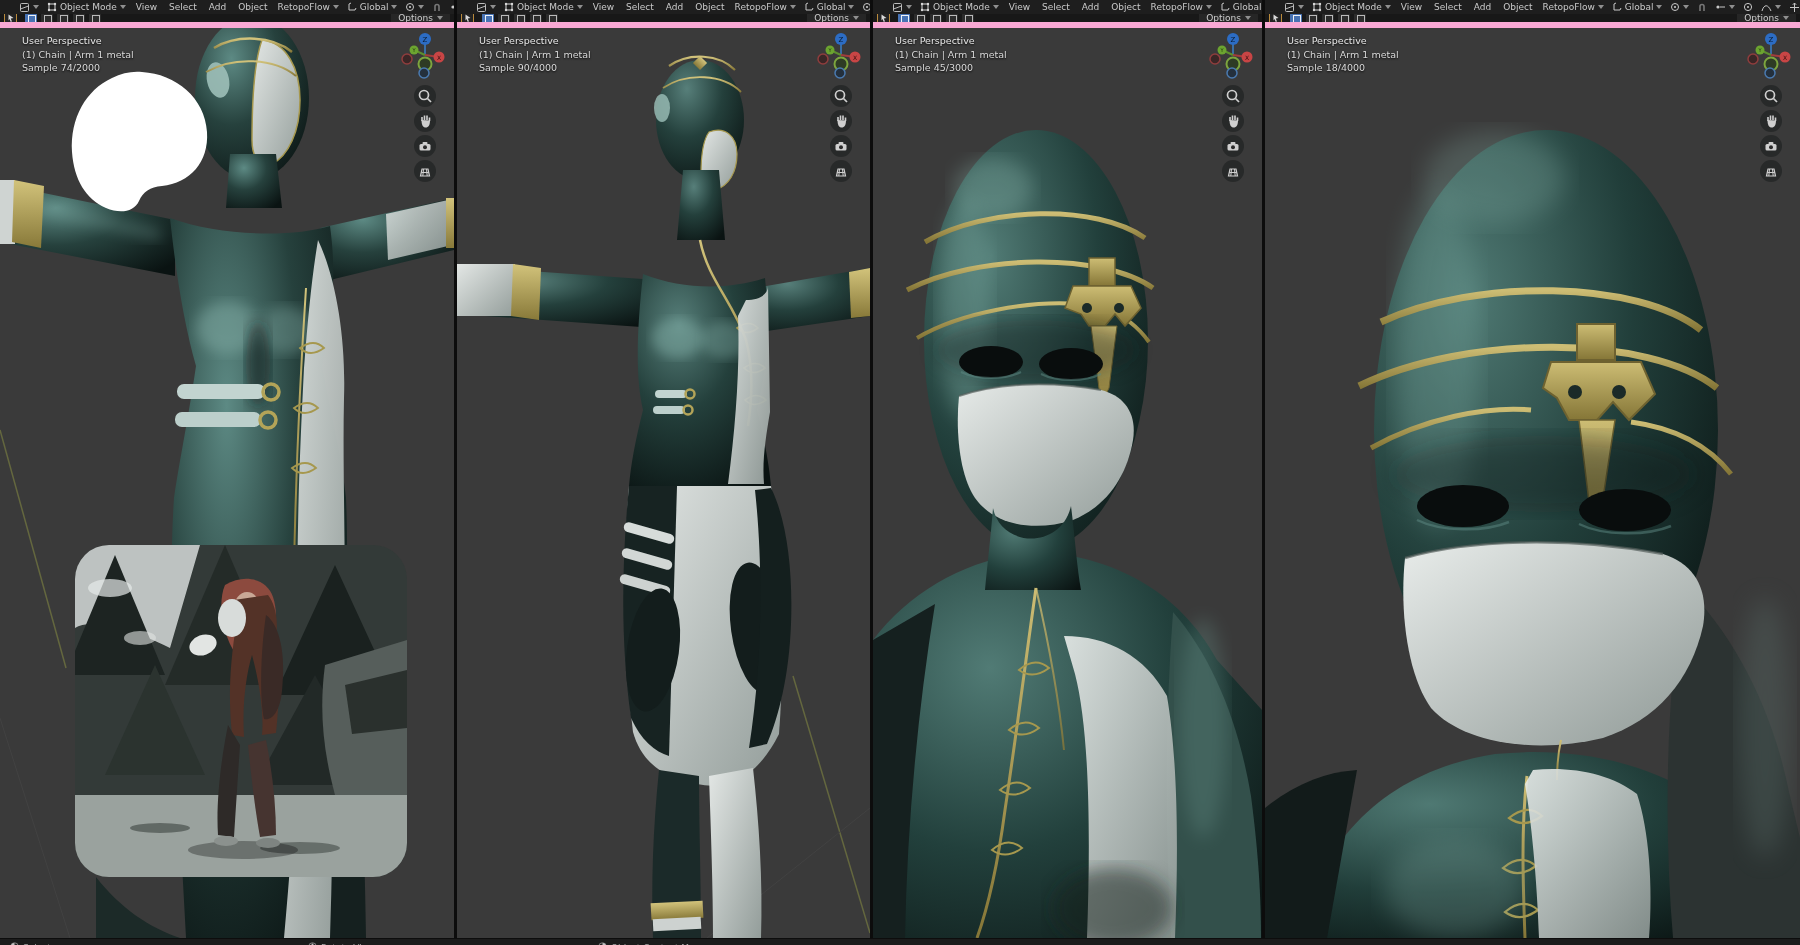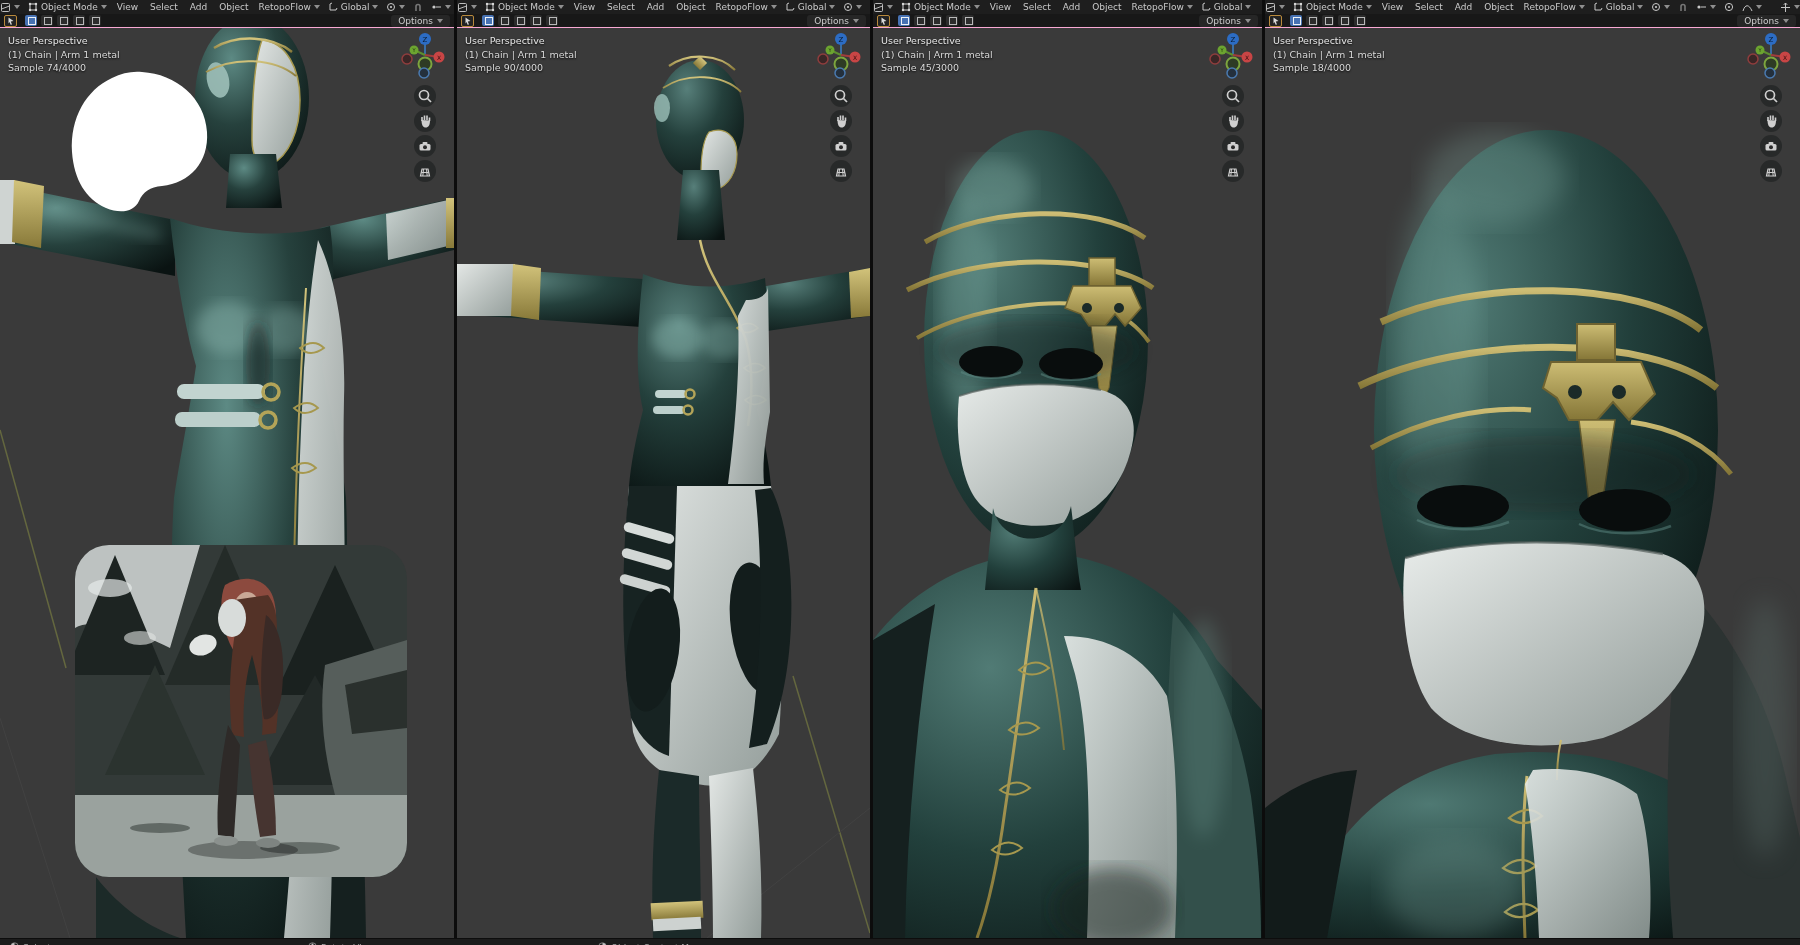--- a/index.html
+++ b/index.html
@@ -5,22 +5,22 @@
   * { box-sizing: border-box; margin: 0; padding: 0; }
   html,body { width:1800px; height:945px; overflow:hidden; background:#0c0c0c;
     font-family:"DejaVu Sans", sans-serif; }
   .vp { position:absolute; top:0; height:938px; background:#3a3a3a; overflow:hidden; }
   #vp1 { left:0; width:454px; }
   #vp2 { left:457px; width:413px; }
   #vp3 { left:873px; width:389px; }
   #vp4 { left:1265px; width:535px; }
 
   .hdr { height:14px; background:#1e1e1e; display:flex; align-items:center;
-    padding:0 0; gap:8px; font-size:9px; color:#c9c9c9; white-space:nowrap; overflow:hidden; }
-  .hdr2 { height:14px; background:#181818; border-bottom:1px solid #f9a8d4;
+    padding:0 19px; gap:8px; font-size:9px; color:#c9c9c9; white-space:nowrap; overflow:hidden; }
+  .hdr2 { height:14px; background:#181818; border-bottom:6px solid #f9a8d4;
     display:flex; align-items:center; padding:0 4px; gap:4px; font-size:9px; color:#c9c9c9;
     white-space:nowrap; overflow:hidden; }
   .dd { display:inline-flex; align-items:center; gap:3px; }
   .arr { width:0; height:0; border-left:3px solid transparent; border-right:3px solid transparent;
     border-top:4px solid #8f8f8f; display:inline-block; }
   .menu { padding:0 2px;text-align:center; }
   .hicon { display:inline-flex; align-items:center; }
   .dim { opacity:.55; }
   .hdr-end { margin-left:auto; display:inline-flex; align-items:center; gap:6px; }
 
@@ -29,21 +29,21 @@
   .selmode { width:12px; height:11px; background:#2c2c2c; border-radius:2px; position:relative; }
   .selmode::before { content:""; position:absolute; left:2.5px; top:2px; width:6px; height:6px;
     border:1px solid #b9b9b9; }
   .selmode.active { background:#4772b3; }
   .selmode.active::before { border-color:#eef2f6; }
   .opts { margin-left:auto; display:inline-flex; align-items:center; gap:4px;
     background:#262626; border-radius:3px; padding:1px 7px; color:#cdcdcd; }
 
   .canvas { position:absolute; top:28px; left:0; right:0; bottom:0; overflow:hidden; }
   .canvas > svg.art { position:absolute; left:0; top:0; }
-  .overlay { position:absolute; top:6px; left:8px; font-size:9.5px; line-height:13.5px;
+  .overlay { position:absolute; top:6px; left:22px; font-size:9.5px; line-height:13.5px;
     color:#d9d9d9; text-shadow:0 1px 2px rgba(0,0,0,.9); pointer-events:none; }
   .overlay .l1 { color:#e8e8e8; }
 
   .navcluster { position:absolute; top:3px; right:3px; width:52px; display:flex;
     flex-direction:column; align-items:center; }
   .vbtn { width:22px; height:22px; border-radius:50%; background:rgba(28,30,31,.62);
     display:flex; align-items:center; justify-content:center; margin-top:3px; }
   .vbtn:first-of-type { margin-top:6px; }
 
   .statusbar { position:absolute; left:0; right:0; top:938px; height:18px; background:#1b1b1b;
@@ -202,21 +202,21 @@
         <path d="M228 697 C220 737 216 777 218 807 L234 809 C236 777 238 747 240 717 Z" fill="#2e2a28"></path>
         <path d="M248 717 C252 757 256 787 260 809 L276 807 C276 775 272 742 266 712 Z" fill="#463430"></path>
         <ellipse cx="226" cy="813" rx="12" ry="5" fill="#8b918e"></ellipse>
         <ellipse cx="268" cy="815" rx="12" ry="5" fill="#7e8481"></ellipse>
       </g>
       <path d="M142 44 C176 46 205 70 207 104 C209 134 190 155 162 158 C150 159 143 164 139 173 C134 184 120 186 106 180 C86 171 74 152 72 124 C70 90 86 62 112 50 C122 45 132 43 142 44 Z" fill="#ffffff"></path>
     </svg>
     <div class="overlay">
       <div class="l1">User Perspective</div>
       <div>(1) Chain | Arm 1 metal</div>
-      <div>Sample 74/4000</div>
+      <div>Sample 74/2000</div>
     </div>
     <div class="navcluster">
       <svg width="52" height="48" viewBox="0 0 52 48">
         <line x1="26" y1="24" x2="26" y2="8" stroke="#3a6ea5" stroke-width="2"></line>
         <line x1="26" y1="24" x2="15" y2="19" stroke="#5d8f2e" stroke-width="2"></line>
         <line x1="26" y1="24" x2="40" y2="26" stroke="#a33c3c" stroke-width="2"></line>
         <circle cx="26" cy="8" r="6" fill="#2c6cc4"></circle>
           <text x="26" y="10.5" font-size="7" fill="#0a1a30" text-anchor="middle">Z</text>
         <circle cx="15" cy="19" r="4.5" fill="#6ca430"></circle>
           <text x="15" y="21" font-size="5" fill="#1c3208" text-anchor="middle">Y</text>

